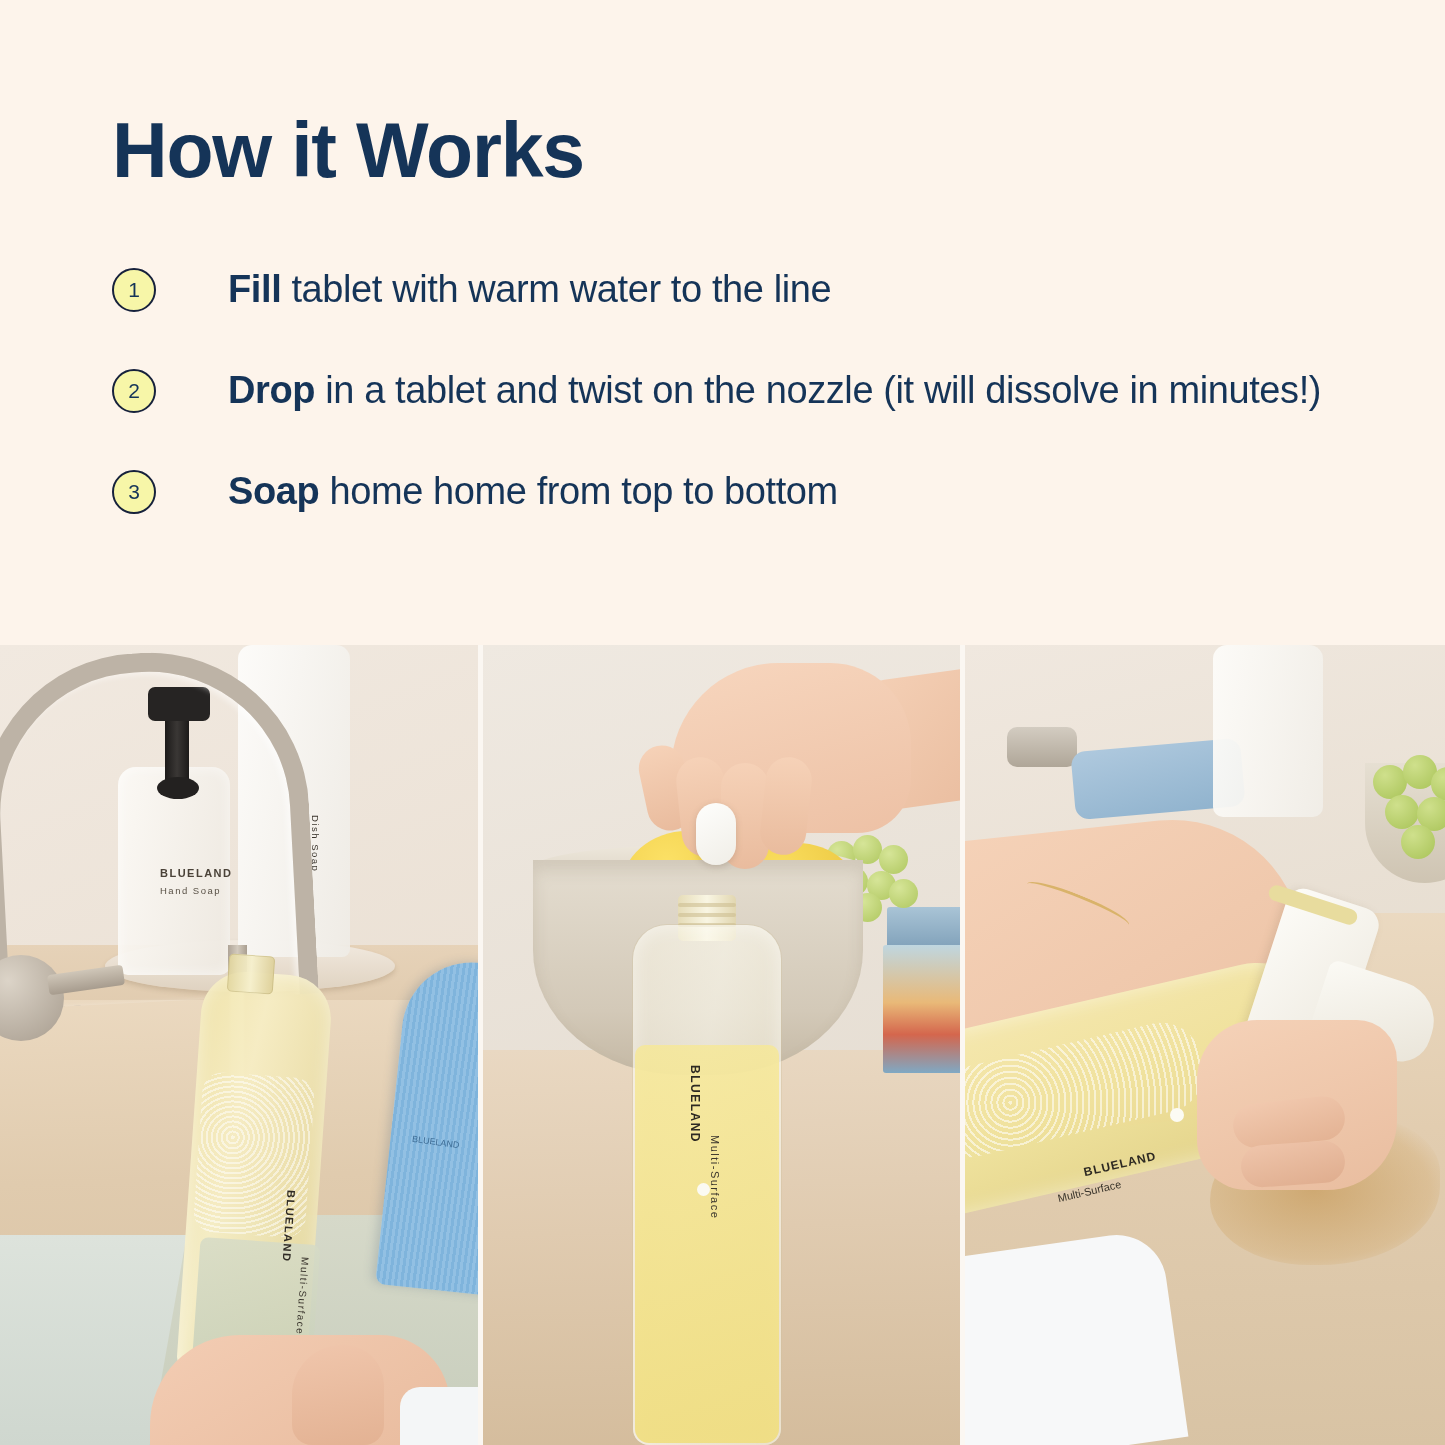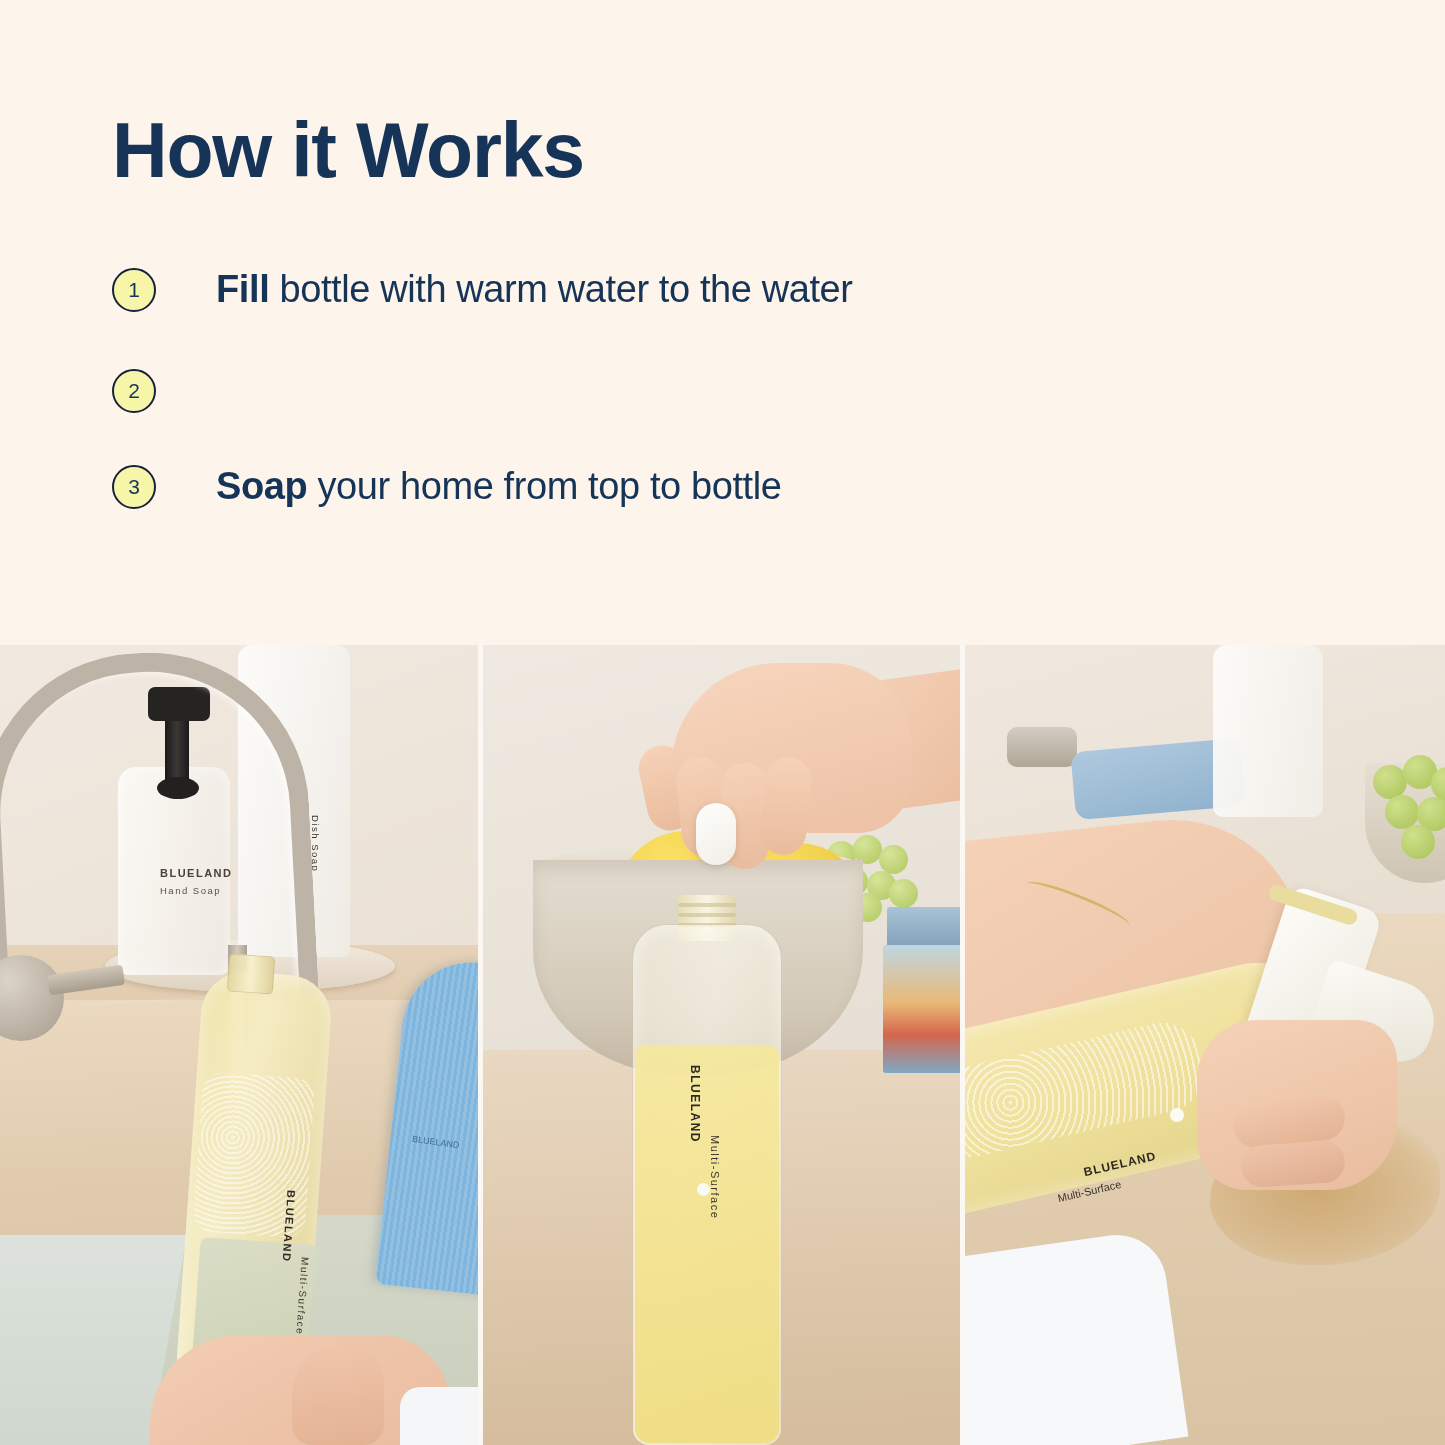--- a/index.html
+++ b/index.html
@@ -79,21 +79,21 @@
     box-sizing: border-box;
   }
   .step-text {
     margin-left: 60px;
     font-size: 38px;
     color: #153458;
     line-height: 1.45;
     letter-spacing: -0.4px;
     max-width: 1140px;
   }
-  .step-text b { font-weight: bold; }
+  .step-text b { font-weight: bold; margin-left: 12px; }
 
   
   .photos {
     position: absolute;
     left: 0; top: 645px;
     width: 1445px; height: 800px;
     display: flex;
     background: #ffffff;
   }
   .panel {
@@ -511,30 +511,31 @@
 
   <div class="header">
     <div class="title-row">
       <h1 class="main-title">How it Works</h1>
     </div>
 
     <div class="steps">
 
       <div class="step">
         <div class="step-badge">1</div>
-        <div class="step-text"><b>Fill</b><span> bottle with warm water to the water</span></div>
+        <div class="step-text"><b>Fill</b><span> tablet with warm water to the line</span></div>
       </div>
 
       <div class="step">
         <div class="step-badge">2</div>
+        <div class="step-text"><b>Drop</b><span> in a tablet and twist on the nozzle (it will dissolve in minutes!)</span></div>
       </div>
 
       <div class="step">
         <div class="step-badge">3</div>
-        <div class="step-text"><b>Soap</b><span> your home from top to bottle</span></div>
+        <div class="step-text"><b>Soap</b><span> home home from top to bottom</span></div>
       </div>
 
     </div>
   </div>
 
   <div class="photos">
 
     <div class="panel p1">
       <div class="wall"></div>
       <div class="counter-back"></div>

